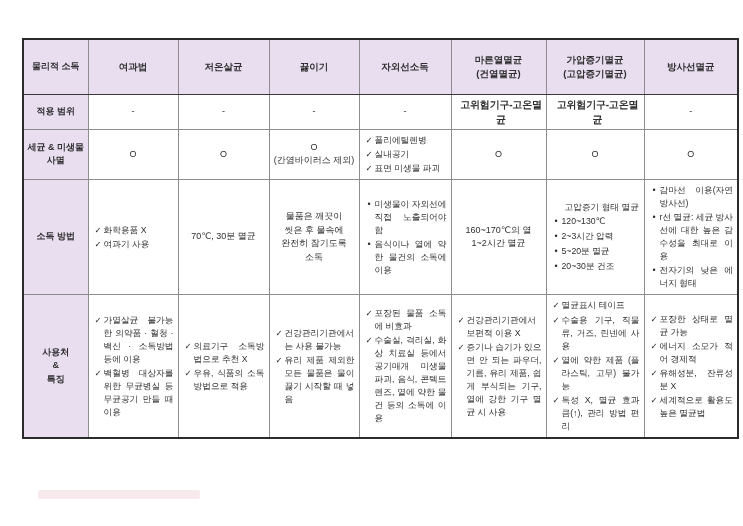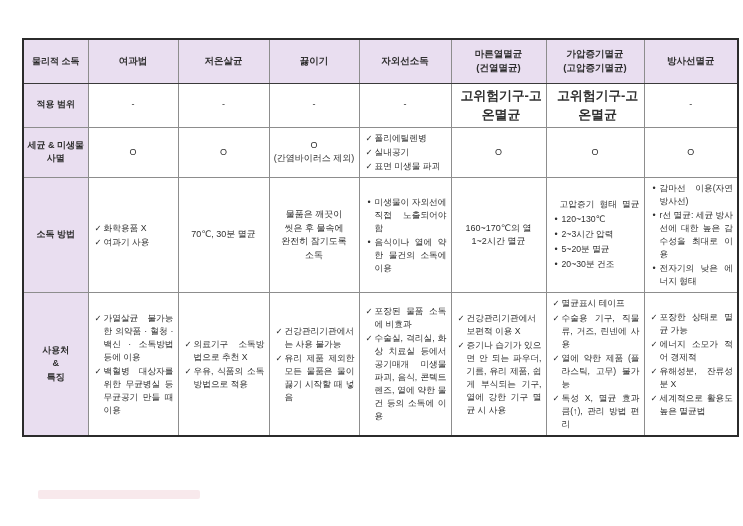--- a/index.html
+++ b/index.html
@@ -33,34 +33,34 @@
   th.rowlabel{
     background:var(--header-bg);
     font-weight:bold;font-size:9px;line-height:1.5;
     white-space:pre-line;text-align:center;vertical-align:middle;
     padding:2px 1px;
   }
   td.c-center{
     text-align:center;vertical-align:middle;
     font-size:9px;line-height:1.5;white-space:pre-line;padding:2px 3px;
   }
-  td.c-center.b{font-weight:bold;font-size:13px;letter-spacing:-0.2px;padding-left:8px;}
+  td.c-center.b{font-weight:bold;font-size:10px;letter-spacing:-0.2px;padding-left:8px;}
   td.c-list{vertical-align:middle;font-size:8.7px;padding:3px 4px 3px 4px;}
-  .lead{line-height:1.5;margin:1px 0 1px 8px;text-align:right;font-family:Liberation Mono, monospace;}
+  .lead{line-height:1.5;margin:1px 0 1px 14px;text-align:left;}
   .item{display:flex;align-items:flex-start;margin:1px 0;}
   .mk{flex:0 0 11px;text-align:center;font-size:8.5px;line-height:1.55;}
   .mk.dot{font-size:9px;}
   .tx{flex:1;text-align:justify;line-height:1.5;}
   .b{font-weight:normal;}
   .mark{
     position:absolute;top:-17px;left:24px;
     color:var(--mark-red);font-weight:bold;font-size:13px;
     letter-spacing:-2px;transform:rotate(-3deg);
   }
-  thead tr{height:44px;}
+  thead tr{height:55px;}
   tbody tr:nth-child(1){height:26px;}
   tbody tr:nth-child(2){height:26px;margin-left:8px;}
   tbody tr:nth-child(3){height:59px;}
   tbody tr:nth-child(4){height:128px;}
   tbody tr:nth-child(5){height:154px;}
   .smudge{
     position:absolute;left:38px;top:490px;width:162px;height:9px;
     background:#f6e2e6;opacity:0.75;border-radius:2px;
   }
 </style>

